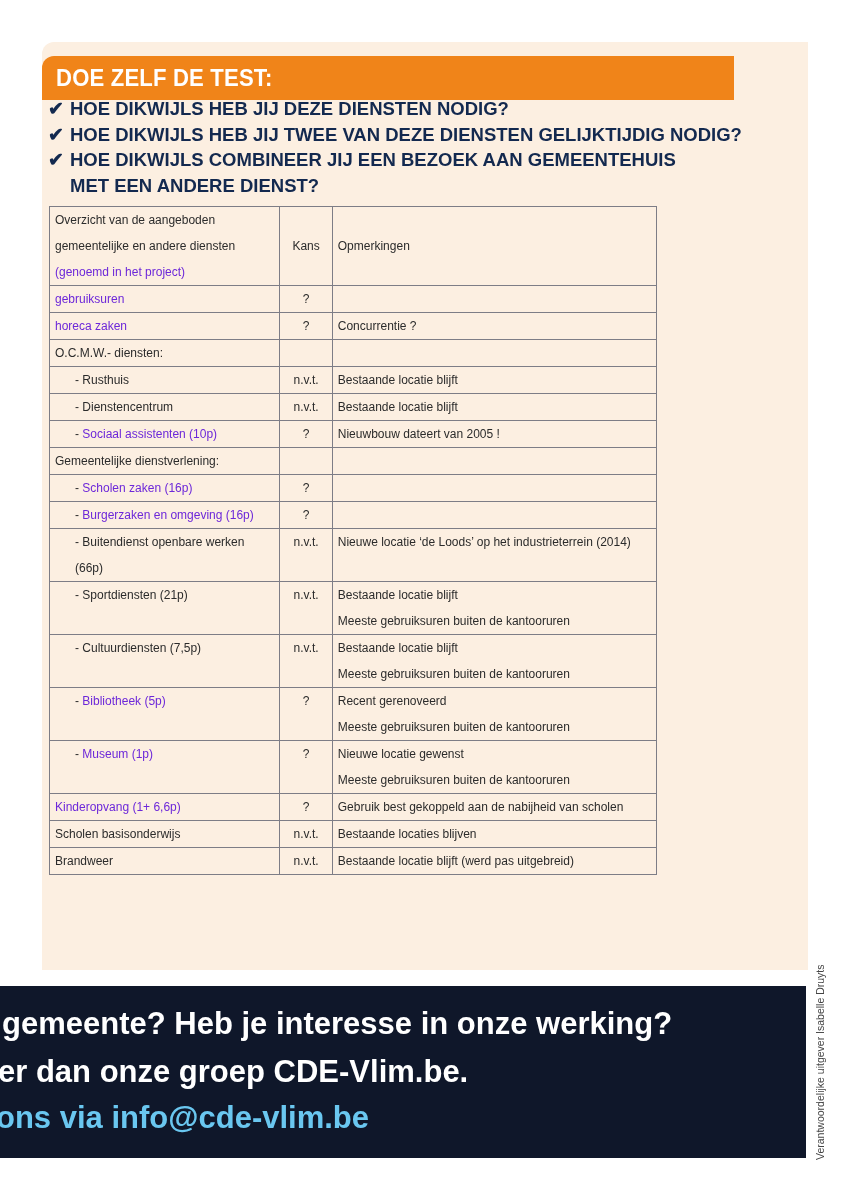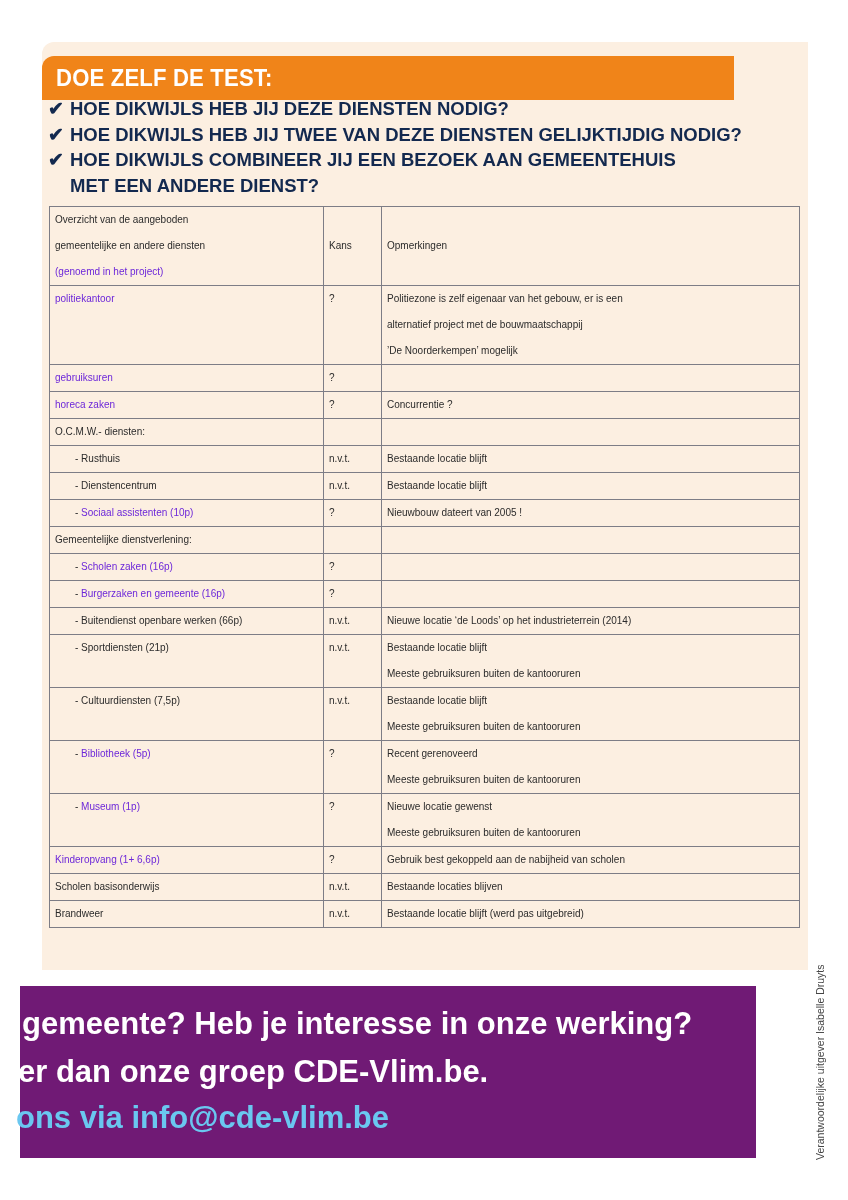--- a/index.html
+++ b/index.html
@@ -27,39 +27,38 @@
     }
     .questions {
       position: absolute; left: 6px; top: 54px; width: 760px;
       color: #13294f; font-weight: bold; font-size: 18.5px; line-height: 25.5px;
     }
     .q { display: flex; align-items: baseline; white-space: nowrap; }
     .q .check { width: 22px; display: inline-block; font-size: 19px; }
     .q .qtext { display: inline-block; }
     .q.cont .check { visibility: hidden; }
     table.services {
-      position: absolute; left: 7px; top: 164px; width: 751px;
-      border-collapse: collapse; font-size: 10px; color: #2b2b2b;
+      position: absolute; left: 7px; top: 164px; width: 608px;
+      border-collapse: collapse; font-size: 12px; color: #2b2b2b;
     }
     table.services td {
       border: 1px solid #7d7d86; vertical-align: top;
       padding: 0 5px; line-height: 26px;
     }
     td.col-service { width: 263px; }
-    td.col-kans { width: 47px; }
+    td.col-kans { width: 47px; text-align: center; }
     td.col-note { width: 407px; }
     .red { color: #6d28d9; }
     .indent { padding-left: 20px; display: inline-block; }
     .hdr td { line-height: 26px; }
     .hdr td.mid { vertical-align: middle; }
     .line { display: block; }
     .footer-band {
-      position: absolute; left: 0; top: 986px; width: 736px; height: 172px;
-      background: #701a75;
-      margin-left: 20px;
+      position: absolute; left: 0; top: 986px; width: 806px; height: 172px;
+      background: #0f172a;
     }
     .footer-line {
       position: absolute; white-space: nowrap;
       font-weight: bold; font-size: 31px; color: #ffffff;
     }
     .footer-line.l1 { left: 2px; top: 20px; }
     .footer-line.l2 { left: -2px; top: 68px; }
     .footer-line.l3 { left: -4px; top: 114px; color: #6ac7f0; }
     .side-text {
       position: absolute; left: 814px; top: 1160px;
@@ -98,29 +97,20 @@
     <tbody id="tbody">
       <tr class="hdr">
         <td class="col-service">
           <span class="line">Overzicht van de aangeboden</span>
           <span class="line">gemeentelijke en andere diensten</span>
           <span class="line red">(genoemd in het project)</span>
         </td>
         <td class="col-kans mid">Kans</td>
         <td class="col-note mid">Opmerkingen</td>
       </tr>
-    <tr>
-          <td class="col-service"><span><span class="red">politiekantoor</span></span></td>
-          <td class="col-kans">?</td>
-          <td class="col-note">
-            <span class="line">Politiezone is zelf eigenaar van het gebouw, er is een</span>
-            <span class="line">alternatief  project met de bouwmaatschappij</span>
-            <span class="line">’De Noorderkempen’ mogelijk</span>
-          </td>
-        </tr>
         <tr>
           <td class="col-service"><span><span class="red">gebruiksuren</span></span></td>
           <td class="col-kans">?</td>
           <td class="col-note">
             <span class="line">&nbsp;</span>
           </td>
         </tr>
         <tr>
           <td class="col-service"><span><span class="red">horeca zaken</span></span></td>
           <td class="col-kans">?</td>
@@ -164,21 +154,21 @@
           </td>
         </tr>
         <tr>
           <td class="col-service"><span class="indent"><span>- </span><span class="red">Scholen zaken  (16p)</span></span></td>
           <td class="col-kans">?</td>
           <td class="col-note">
             <span class="line">&nbsp;</span>
           </td>
         </tr>
         <tr>
-          <td class="col-service"><span class="indent"><span>- </span><span class="red">Burgerzaken en gemeente (16p)</span></span></td>
+          <td class="col-service"><span class="indent"><span>- </span><span class="red">Burgerzaken en omgeving (16p)</span></span></td>
           <td class="col-kans">?</td>
           <td class="col-note">
             <span class="line">&nbsp;</span>
           </td>
         </tr>
         <tr>
           <td class="col-service"><span class="indent"><span>- </span><span>Buitendienst openbare werken (66p)</span></span></td>
           <td class="col-kans">n.v.t.</td>
           <td class="col-note">
             <span class="line">Nieuwe locatie ‘de Loods’ op het industrieterrein (2014)</span>

